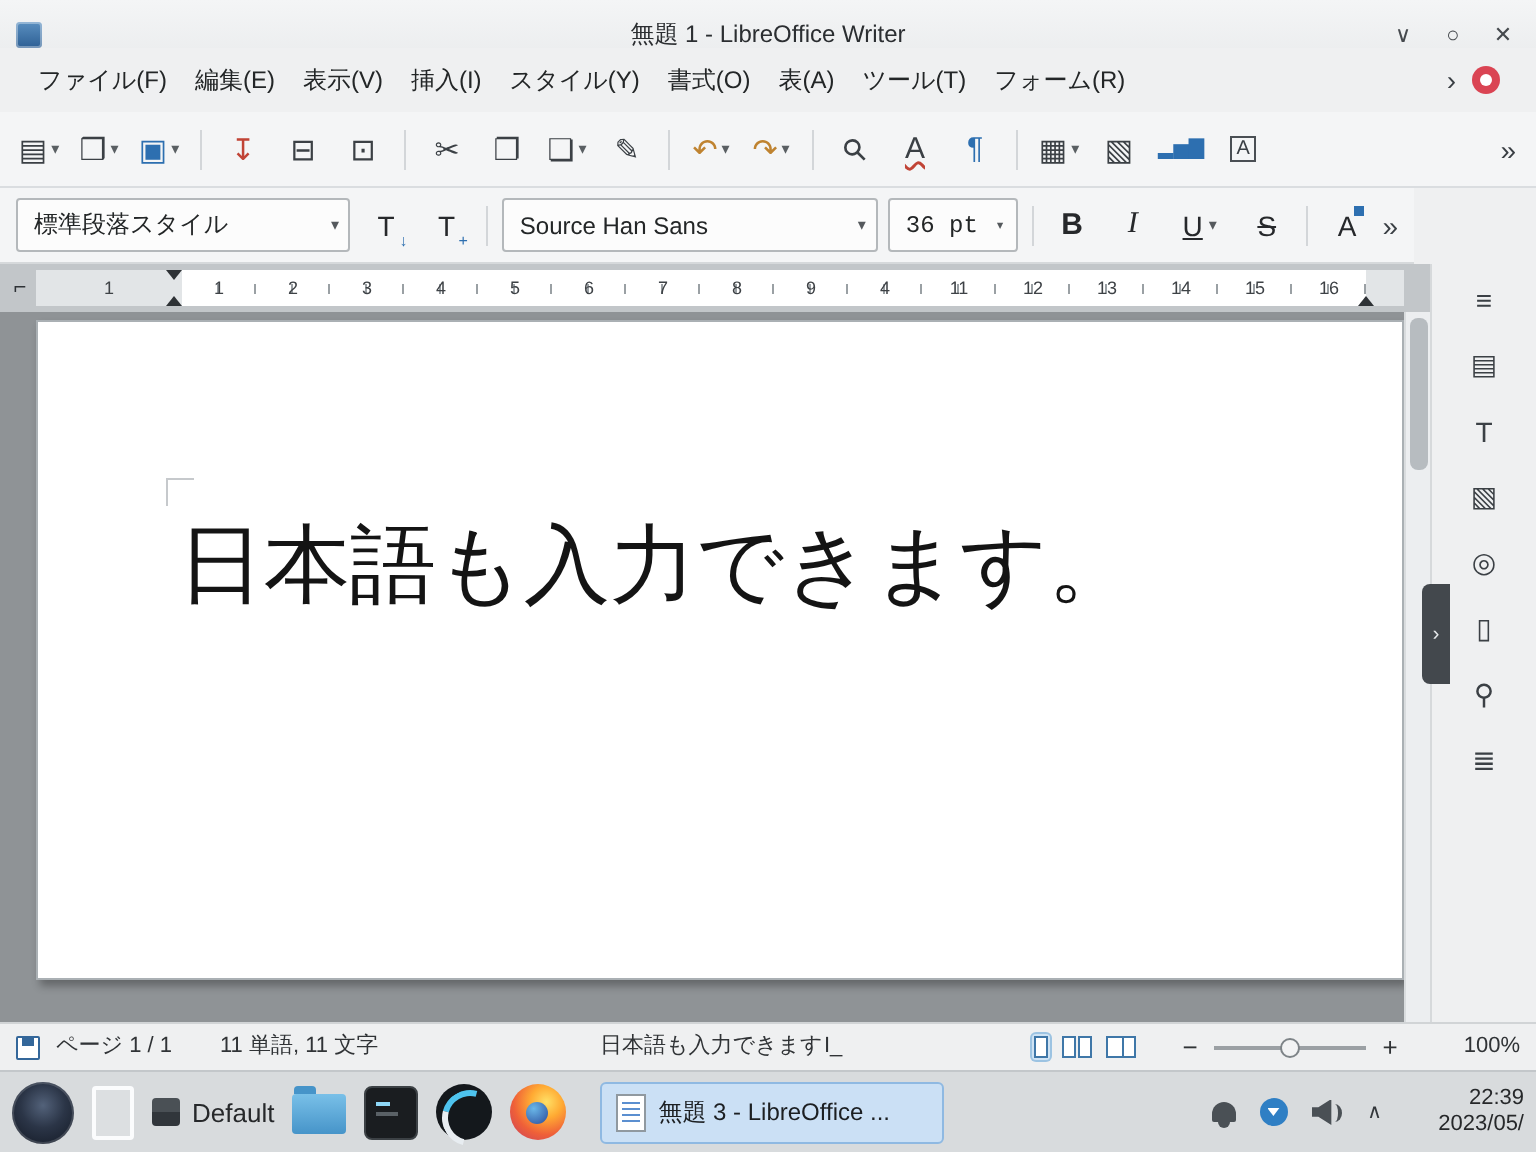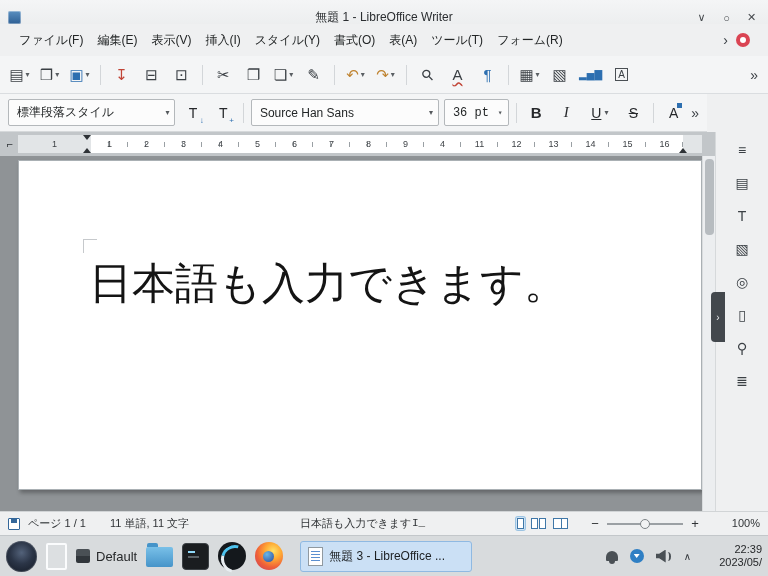--- a/index.html
+++ b/index.html
@@ -106,21 +106,21 @@
              color:#e6e9eb;font-size:10px;}
 
   
   .statusbar{position:absolute;left:0;top:511px;width:768px;height:24px;background:#eff0f1;
              border-top:1px solid #d1d4d6;font-size:11px;color:#303336;}
   .sb-save{position:absolute;left:8px;top:6px;width:12px;height:12px;border:1px solid #34679a;background:#fff;border-radius:1px;}
   .sb-save::after{content:"";position:absolute;left:2px;top:0;width:6px;height:4px;background:#34679a;}
   .sb-page{position:absolute;left:28px;line-height:23px;}
   .sb-words{position:absolute;left:110px;line-height:23px;}
   .sb-style{position:absolute;left:300px;line-height:23px;}
-  .sb-selmode{position:absolute;left:412px;line-height:23px;font-family:Liberation Mono, monospace;}
+  .sb-selmode{position:absolute;left:412px;line-height:23px;font-family:Liberation Sans, sans-serif;}
   .sb-views{position:absolute;left:516px;top:5px;display:flex;align-items:center;gap:5px;}
   .vl{display:flex;align-items:center;padding:1px;border-radius:2px;}
   .vl.active{background:#cfe3f4;box-shadow:0 0 0 1px #9cc3e2;}
   .pg{width:7px;height:11px;border:1px solid #3f77a8;background:#fff;display:inline-block;}
   .pg + .pg{margin-left:1px;}
   .pg.book{width:15px;position:relative;}
   .pg.book::after{content:"";position:absolute;left:7px;top:0;width:1px;height:100%;background:#3f77a8;}
   .sb-zoom{position:absolute;left:590px;top:0;height:23px;display:flex;align-items:center;gap:7px;}
   .zoom-btn{font-size:13px;color:#303336;width:10px;text-align:center;}
   .zoom-track{position:relative;width:76px;height:2px;background:#9ba0a4;}

